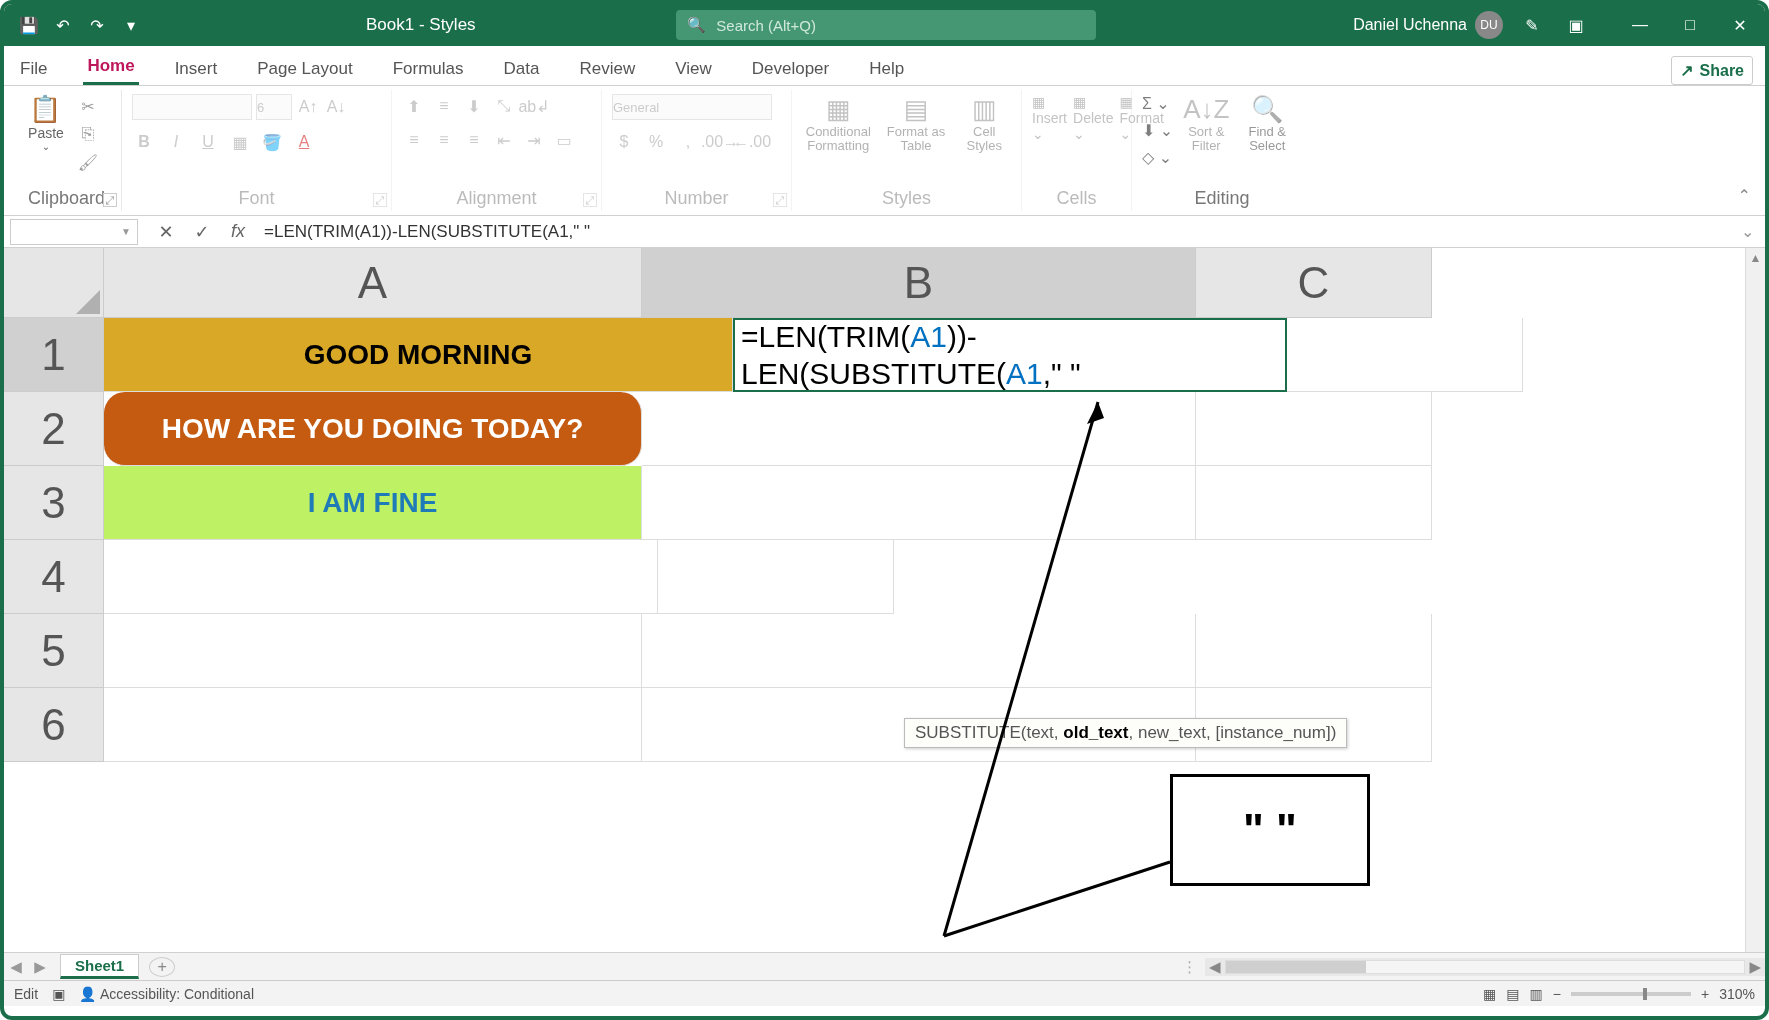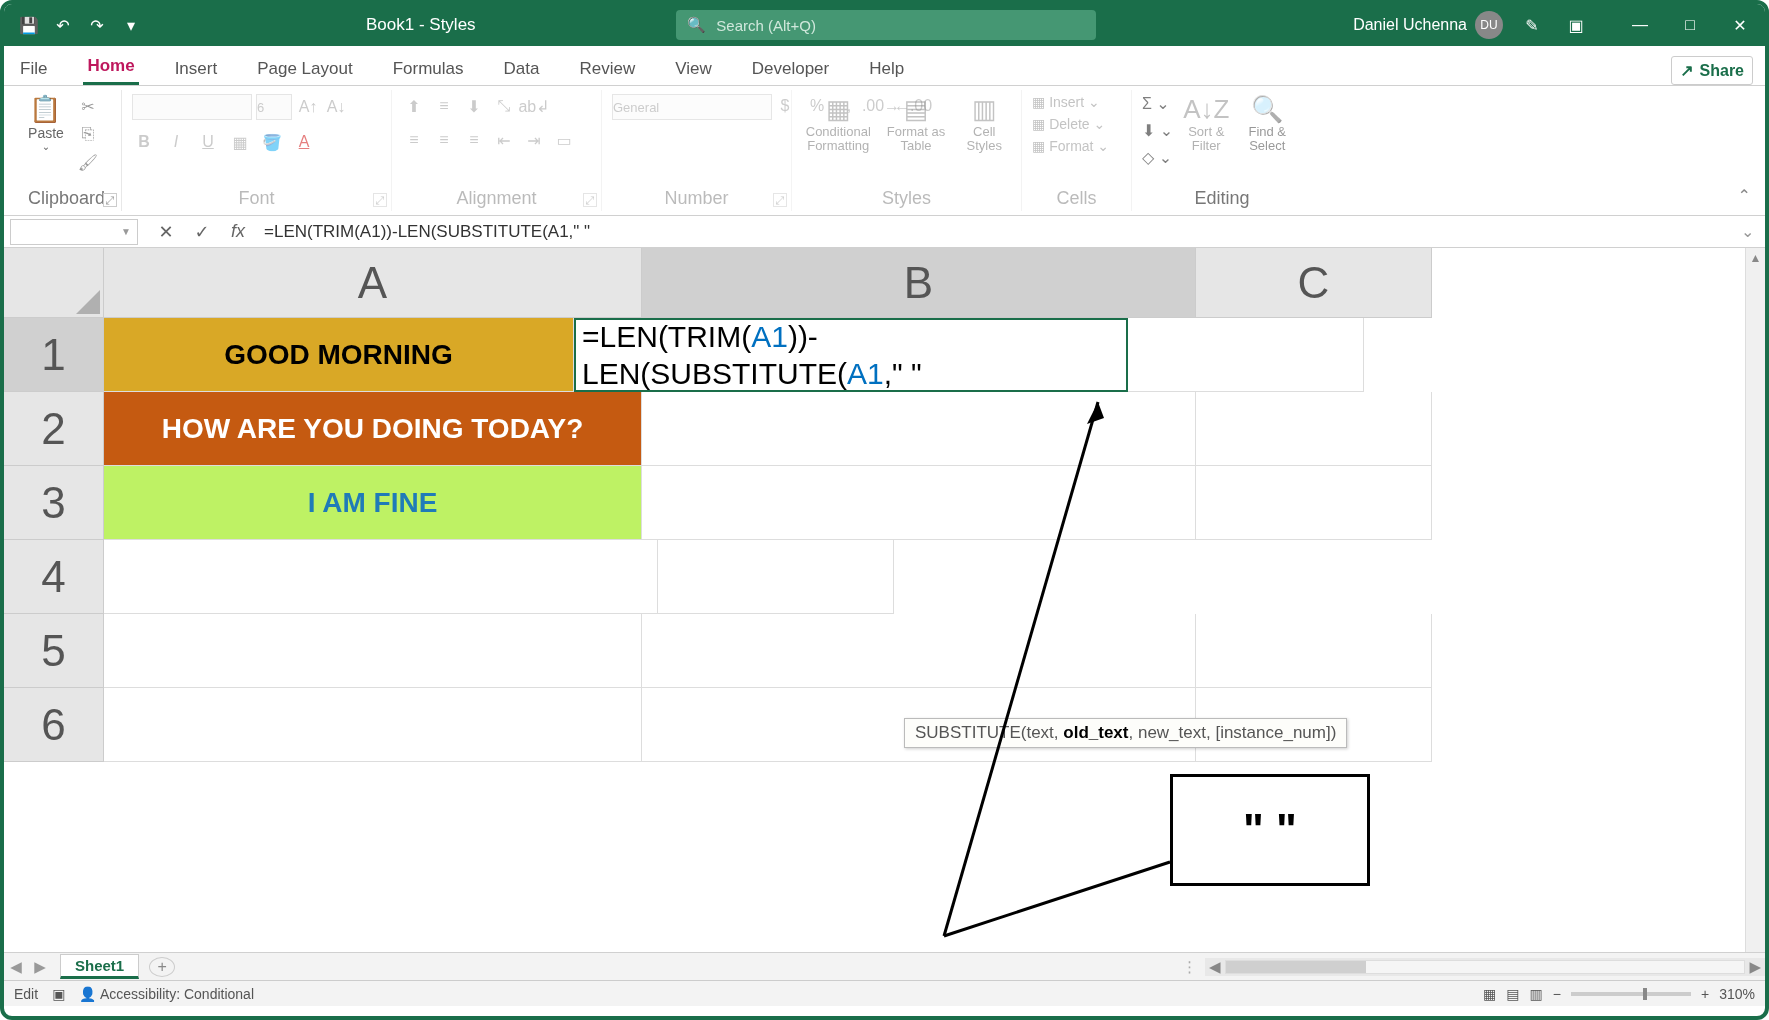--- a/index.html
+++ b/index.html
@@ -50,21 +50,21 @@
 .col-headers { position: absolute; left: 100px; top: 0; right: 20px; height: 70px; display: flex; }
 .col-h { border-right: 1px solid #ccc; border-bottom: 1px solid #ccc; background: #e6e6e6; display: flex; align-items: center; justify-content: center; font-size: 44px; color: #555; font-weight: 400; }
 .col-h.active { background: #d0d0d0; }
 .row-headers { position: absolute; left: 0; top: 70px; width: 100px; }
 .row-h { height: 74px; border-right: 1px solid #ccc; border-bottom: 1px solid #ccc; background: #e6e6e6; display: flex; align-items: center; justify-content: center; font-size: 44px; color: #555; }
 .row-h.active { background: #d0d0d0; }
 .cells { position: absolute; left: 100px; top: 70px; right: 20px; bottom: 0; }
 .cell-row { display: flex; height: 74px; }
 .cell { border-right: 1px solid #ddd; border-bottom: 1px solid #ddd; display: flex; align-items: center; justify-content: center; font-size: 28px; font-weight: 700; color: #fff; }
 .cell.a1 { background: #d9a826; color: #000; }
-.cell.a2 { background: #c55a11; }
+.cell.a2 { background: #c55a11; border-radius: 21px; }
 .cell.a3 { background: #bef264; color: #1f7bb8; }
 .cell.a4 { background: #29abe2; color: #0d3a66; }
 .cell.b1 { justify-content: flex-start; padding-left: 6px; font-weight: 400; font-size: 30px; color: #000; border: 2px solid #1a6e4a; position: relative; background: #fff; }
 .cell.empty { background: #fff; }
 .formula-text { font-family: Calibri, sans-serif; }
 .formula-text .ref { color: #0070c0; }
 .tooltip { position: absolute; left: 900px; top: 470px; background: #fdfdfa; border: 1px solid #bbb; padding: 4px 10px; font-size: 17px; color: #555; box-shadow: 1px 1px 3px rgba(0,0,0,0.2); }
 .tooltip b { color: #000; font-weight: 700; }
 .grid-vscroll { position: absolute; right: 0; top: 0; width: 20px; height: 100%; background: #f0f0f0; border-left: 1px solid #ddd; }
 .grid-vscroll .arrow { height: 20px; display: flex; align-items: center; justify-content: center; color: #888; font-size: 12px; }
@@ -200,21 +200,21 @@
         <span class="small-btn">⇤</span>
         <span class="small-btn">⇥</span>
         <span class="small-btn">▭</span>
       </div>
     </div>
     <div class="ribbon-group-label">Alignment</div>
     <div class="launcher">⤢</div>
   </div>
 
   <div class="ribbon-group faded" style="width:190px">
-    <div class="ribbon-group-body" style="flex-direction:row;gap:1px">
+    <div class="ribbon-group-body" style="flex-direction:column;gap:10px">
       <input style="width: 160px; height: 26px;" value="General">
       <div style="display:flex;gap:8px">
         <span class="small-btn">$</span>
         <span class="small-btn">%</span>
         <span class="small-btn">,</span>
         <span class="small-btn">.00→</span>
         <span class="small-btn">←.00</span>
       </div>
     </div>
     <div class="ribbon-group-label">Number</div>
@@ -233,21 +233,21 @@
       </div>
       <div class="big-btn" style="width:56px">
         <span class="icon">▥</span>
         <span style="font-size:13px;line-height:1.1;text-align:center">Cell Styles</span>
       </div>
     </div>
     <div class="ribbon-group-label">Styles</div>
   </div>
 
   <div class="ribbon-group faded" style="width:110px">
-    <div class="ribbon-group-body" style="flex-direction:column;gap:6px;font-size:14px;color:#888">
+    <div class="ribbon-group-body" style="flex-direction:row;gap:6px;font-size:14px;color:#888">
       <div>▦ <span>Insert</span> ⌄</div>
       <div>▦ <span>Delete</span> ⌄</div>
       <div>▦ <span>Format</span> ⌄</div>
     </div>
     <div class="ribbon-group-label">Cells</div>
   </div>
 
   <div class="ribbon-group" style="width:180px;border-right:none">
     <div class="ribbon-group-body faded" style="gap:8px">
       <div class="small-btn-col" style="gap:8px;font-size:16px">
@@ -292,21 +292,21 @@
   <div class="row-headers">
     <div class="row-h active">1</div>
     <div class="row-h">2</div>
     <div class="row-h">3</div>
     <div class="row-h">4</div>
     <div class="row-h">5</div>
     <div class="row-h">6</div>
   </div>
   <div class="cells">
     <div class="cell-row">
-      <div class="cell a1" style="width:470px">GOOD MORNING</div>
+      <div class="cell a1" style="width:629px">GOOD MORNING</div>
       <div class="cell b1" style="width:554px">
         <span class="formula-text">
           <span>=LEN(TRIM(</span><span class="ref">A1</span><span>))-LEN(SUBSTITUTE(</span><span class="ref">A1</span><span>," "</span>
         </span>
       </div>
       <div class="cell empty" style="width:236px"></div>
     </div>
     <div class="cell-row">
       <div class="cell a2" style="width:538px">HOW ARE YOU DOING TODAY?</div>
       <div class="cell empty" style="width:554px"></div>

